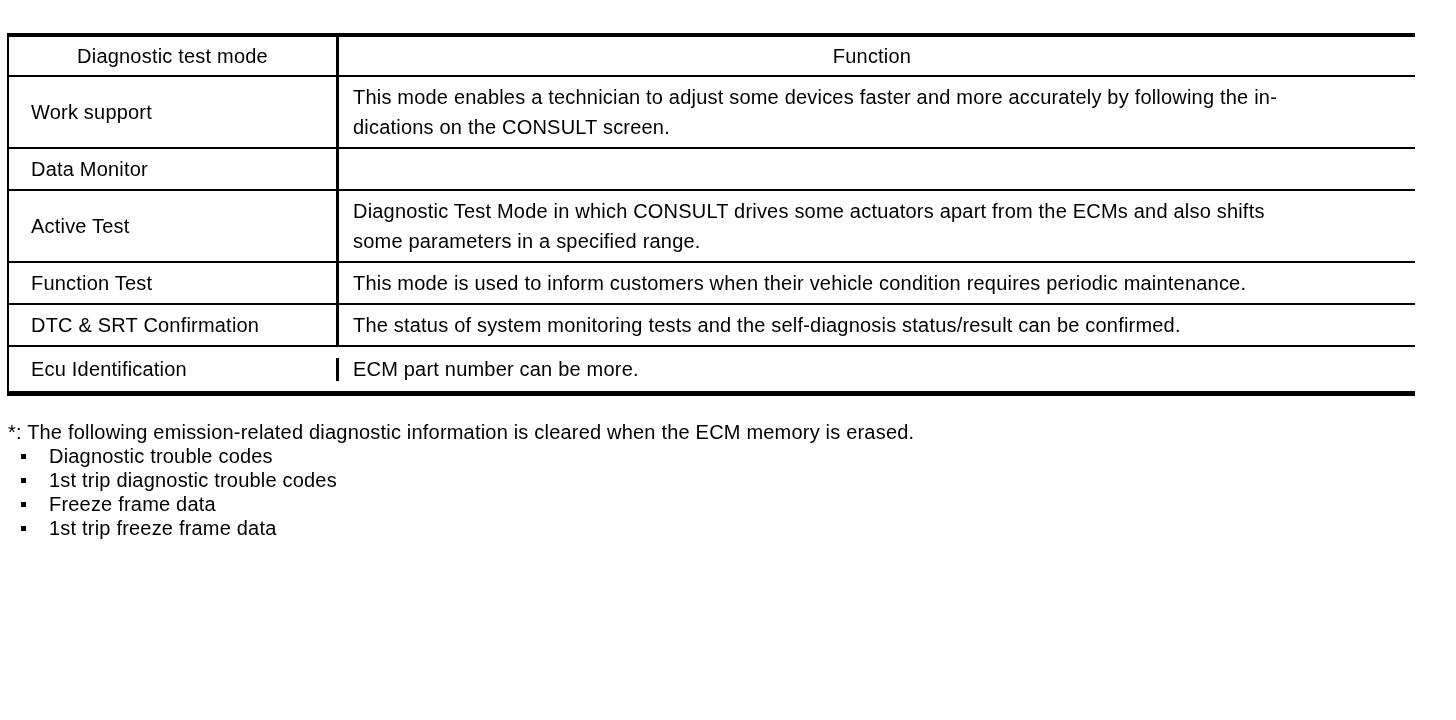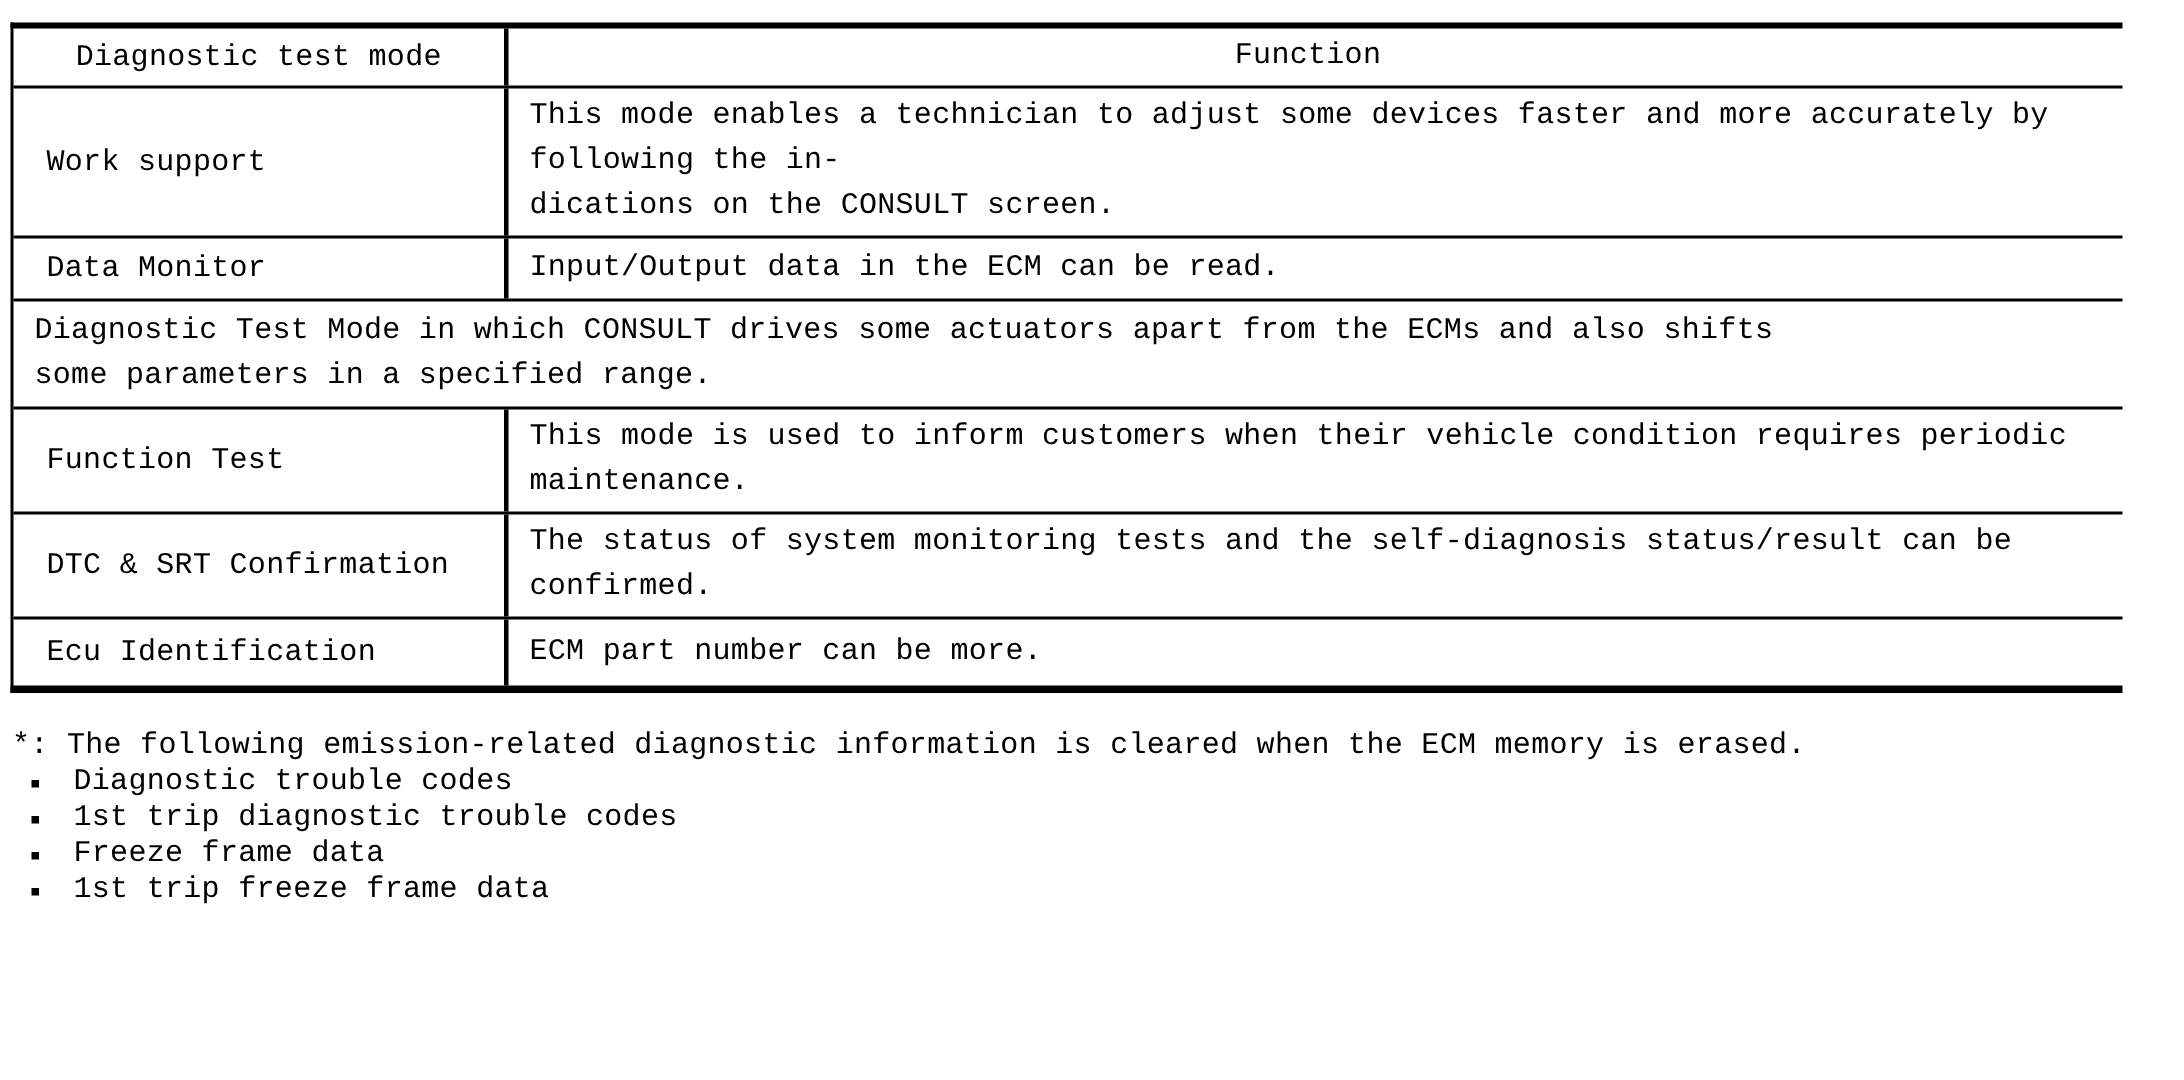--- a/index.html
+++ b/index.html
@@ -3,31 +3,31 @@
 <meta charset="utf-8">
 <style>
   html,body{margin:0;padding:0;}
   body{
     width:1456px;height:720px;overflow:hidden;
     background:#ffffff;color:#000000;
     font-family:"Liberation Sans","DejaVu Sans",sans-serif;
     font-size:20px;letter-spacing:0.2px;
     -webkit-font-smoothing:antialiased;
   }
-  .page{padding:15px 0 0 7px;font-family:Liberation Mono, monospace;}
+  .page{padding:33px 0 0 7px;}
 
   
   .diag-table{
     width:1408px;box-sizing:border-box;
     border-top:4px solid #000;
     border-bottom:5px solid #000;
     border-left:2px solid #000;
   }
   .t-row{display:flex;border-bottom:2px solid #000;}
-  .t-row:last-child{border-bottom:none;}
+  .t-row:last-child{border-bottom:none;align-items:center;}
   .cell-mode{
     flex:0 0 auto;width:330px;box-sizing:border-box;
     border-right:3px solid #000;
     display:flex;align-items:center;
     padding-left:22px;
   }
   .cell-function{
     flex:1;display:flex;align-items:center;
     padding:4px 10px 4px 14px;
     line-height:30px;white-space:pre-line;
@@ -60,24 +60,24 @@
 
     <div class="t-row r1">
       <div class="cell-mode">Work support</div>
       <div class="cell-function">This mode enables a technician to adjust some devices faster and more accurately by following the in-
 dications on the CONSULT screen.</div>
     </div>
 
 
     <div class="t-row r3">
       <div class="cell-mode">Data Monitor</div>
-      <div class="cell-function">Input/Output data in the ECM can be read.</div>
     </div>
 
     <div class="t-row r4">
+      <div class="cell-mode">Active Test</div>
       <div class="cell-function">Diagnostic Test Mode in which CONSULT drives some actuators apart from the ECMs and also shifts
 some parameters in a specified range.</div>
     </div>
 
     <div class="t-row r5">
       <div class="cell-mode">Function Test</div>
       <div class="cell-function">This mode is used to inform customers when their vehicle condition requires periodic maintenance.</div>
     </div>
 
     <div class="t-row r6">

